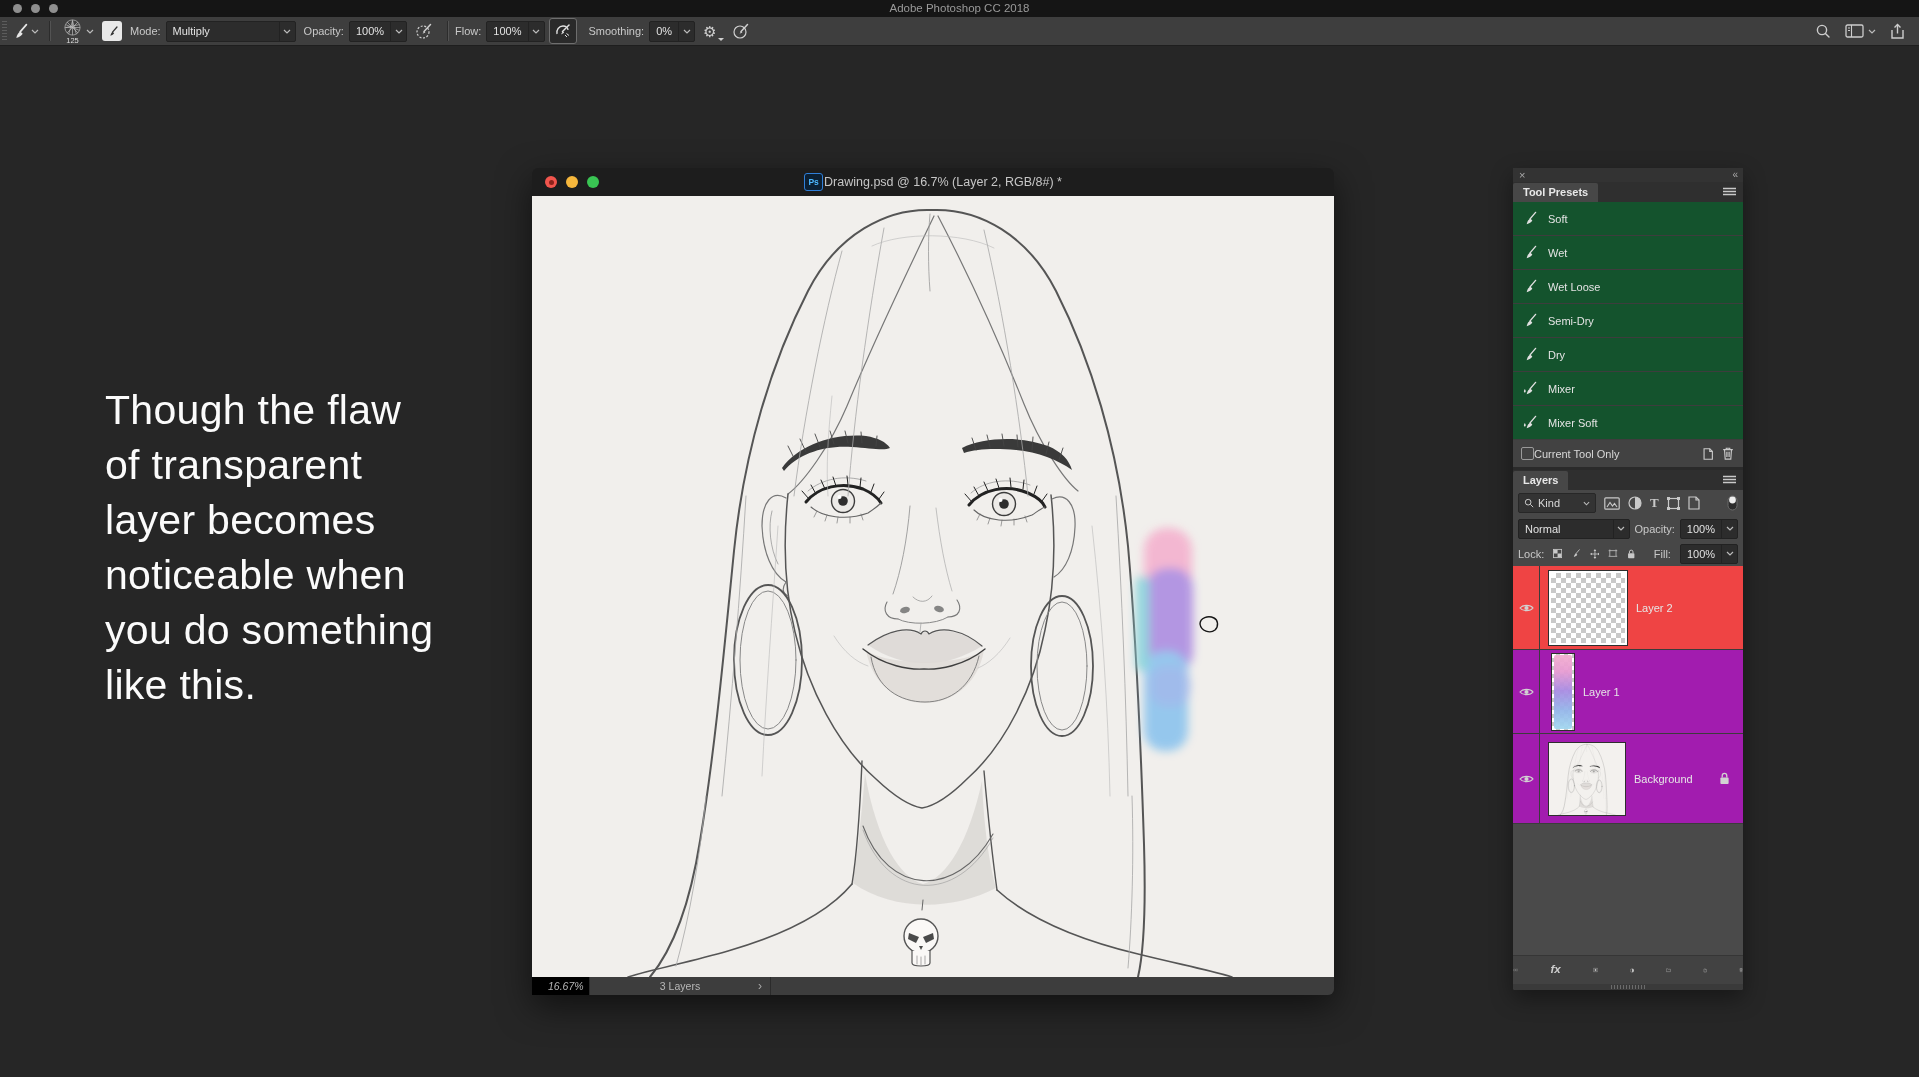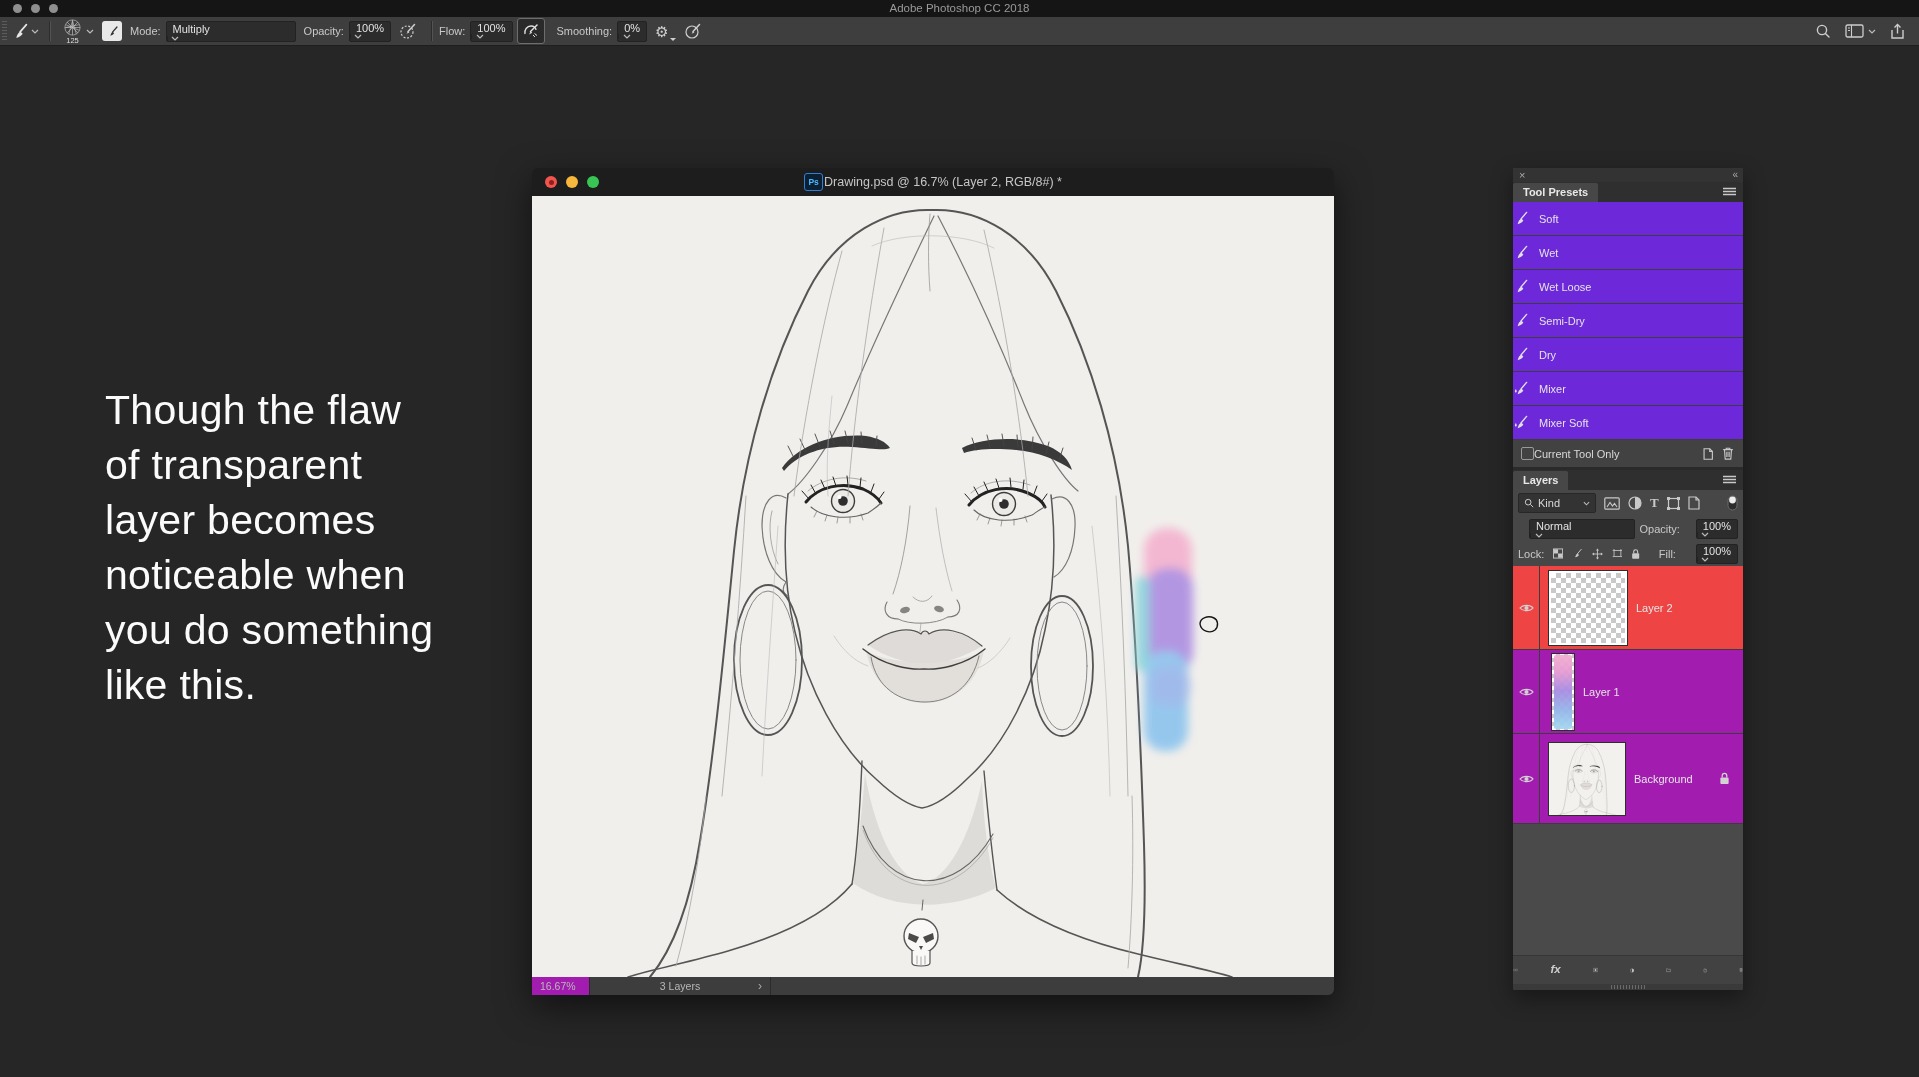--- a/index.html
+++ b/index.html
@@ -8,21 +8,21 @@
   .menubar{position:absolute;top:0;left:0;width:100%;height:17px;background:#151515;}
   .mac-dots{position:absolute;left:13px;top:4px;display:flex;gap:9px;}
   .mac-dots span{width:9px;height:9px;border-radius:50%;background:#8f8f8f;}
   .menubar-title{position:absolute;left:0;right:0;top:0;height:17px;line-height:17px;text-align:center;color:#9a9a9a;font-size:11.5px;}
   
   .optionsbar{position:absolute;top:17px;left:0;width:100%;height:28px;background:#3e3e3e;border-bottom:1px solid #1e1e1e;display:flex;align-items:center;color:#c9c9c9;font-size:11px;}
   .grip{width:5px;height:20px;margin-left:2px;background:repeating-linear-gradient(to bottom,#5c5c5c 0 1px,transparent 1px 3px);}
   .ob-sep{width:1px;height:20px;background:#2c2c2c;border-right:1px solid #535353;margin:0 6px;}
   .ob-btn{display:flex;align-items:center;gap:3px;padding:0 4px;height:24px;}
   .ob-label{margin:0 5px 0 8px;color:#c9c9c9;white-space:nowrap;}
-  .combo{display:flex;align-items:stretch;height:19px;background:#2c2c2c;border:1px solid #222;border-radius:2px;flex-direction:column;}
+  .combo{display:flex;align-items:stretch;height:19px;background:#2c2c2c;border:1px solid #222;border-radius:2px;}
   .combo .val{display:flex;align-items:center;padding:0 6px;color:#e2e2e2;}
   .combo .chevbtn{width:15px;display:flex;align-items:center;justify-content:center;border-left:1px solid #222;}
   .mode-select{width:128px;justify-content:space-between;}
   .mode-select .val{flex:1;}
   .toggle-panel-btn{width:20px;height:20px;background:#e9e9e9;border-radius:3px;display:flex;align-items:center;justify-content:center;margin-left:8px;}
   .airbrush-btn{width:26px;height:24px;display:flex;align-items:center;justify-content:center;border-radius:3px;margin:0 4px;}
   .airbrush-btn.active{background:#2a2a2a;border:1px solid #6e6e6e;}
   .gear-glyph{font-size:15px;color:#cfcfcf;line-height:1;}
   .tiny-tri{width:0;height:0;border-left:3px solid transparent;border-right:3px solid transparent;border-top:3px solid #cfcfcf;margin-left:1px;align-self:flex-end;margin-bottom:4px;}
   .brush-preset{display:flex;flex-direction:column;align-items:center;margin-left:6px;line-height:1;}
@@ -37,46 +37,46 @@
   .doc-traffic .tl{width:12px;height:12px;border-radius:50%;}
   .tl.red{background:#f1554d;display:flex;align-items:center;justify-content:center;}
   .tl.red::after{content:"";width:5px;height:5px;border-radius:50%;background:#8c221b;}
   .tl.yellow{background:#f6b73c;}
   .tl.green{background:#39c553;}
   .doc-title{position:absolute;left:0;right:0;top:0;height:28px;display:flex;align-items:center;justify-content:center;gap:1px;color:#c6c6c6;font-size:12.5px;}
   .ps-badge{width:17px;height:16px;border:1.5px solid #2f7fd9;border-radius:3px;background:#0c2033;color:#4db8ff;font-size:8.5px;font-weight:bold;display:flex;align-items:center;justify-content:center;}
   .canvas{position:absolute;top:28px;left:0;width:802px;height:781px;background:#f1efec;overflow:hidden;}
   .canvas svg{position:absolute;top:0;left:0;}
   .doc-statusbar{position:absolute;bottom:0;left:0;width:100%;height:18px;background:#3d3d3d;border-radius:0 0 6px 6px;display:flex;align-items:center;font-size:10.5px;color:#b8b8b8;}
-  .zoom-box{width:58px;height:100%;background:#a21caf;display:flex;align-items:center;padding-left:8px;box-sizing:border-box;border-right:1px solid #2b2b2b;}
+  .zoom-box{width:58px;height:100%;background:#000000;display:flex;align-items:center;padding-left:16px;box-sizing:border-box;border-right:1px solid #2b2b2b;font-style:italic;}
   .status-mid{width:180px;height:100%;display:flex;align-items:center;justify-content:center;position:relative;border-right:1px solid #2b2b2b;}
   .status-chev{position:absolute;right:8px;color:#a8a8a8;font-size:12px;line-height:1;}
   
   .panels{position:absolute;left:1513px;top:168px;width:230px;height:822px;background:#474747;border-radius:2px;display:flex;flex-direction:column;color:#d8d8d8;font-size:11px;box-shadow:0 8px 22px rgba(0,0,0,.4);}
   .pg-header{height:14px;background:#333;display:flex;align-items:center;justify-content:space-between;padding:0 6px;flex:none;}
   .pg-close{color:#aaa;font-size:11px;line-height:1;}
   .pg-collapse{color:#aaa;font-size:10px;letter-spacing:-1px;line-height:1;}
   .tabrow{height:20px;background:#2f2f2f;display:flex;align-items:flex-end;position:relative;flex:none;}
   .tab{background:#474747;color:#e8e8e8;font-weight:bold;font-size:11px;padding:3px 10px 4px;border-radius:2px 2px 0 0;}
   .panel-menu{position:absolute;right:7px;top:5px;}
   .tp-list{flex:none;}
-  .tp-row{height:34px;box-sizing:border-box;border-bottom:1px solid #3d3d3d;display:flex;align-items:center;gap:11px;background:#6d28d9;}
+  .tp-row{height:34px;box-sizing:border-box;border-bottom:1px solid #3d3d3d;display:flex;align-items:center;padding-left:9px;gap:11px;background:#14532d;}
   .tp-row .lbl{color:#e4e4e4;}
   .tp-footer{height:27px;flex:none;background:#424242;display:flex;align-items:center;padding:0 8px;}
   .checkbox{width:11px;height:11px;border:1px solid #9a9a9a;border-radius:2px;background:transparent;}
   .tp-footer .lbl{color:#d8d8d8;}
   .tp-footer .spacer{flex:1;}
   .seam{height:3px;background:#2a2a2a;flex:none;}
   .ly-filter{height:26px;flex:none;display:flex;align-items:center;padding:0 5px;gap:8px;background:#474747;}
   .kind-box{display:flex;align-items:center;gap:4px;background:#333;border:1px solid #272727;border-radius:2px;height:18px;padding:0 5px;width:66px;}
   .ly-blend{height:25px;flex:none;display:flex;align-items:center;padding:0 5px;gap:5px;}
   .blend-select{width:122px;height:18px;}
   .blend-select .val{flex:1;}
   .mini-label{color:#c9c9c9;white-space:nowrap;}
-  .mini-combo{height:18px;margin-left:11px;}
+  .mini-combo{height:18px;}
   .ly-lock{height:25px;flex:none;display:flex;align-items:center;padding:0 5px;gap:9px;}
   .ly-lock .gap{flex:1;}
   .ly-list{flex:none;}
   .layer-row{height:84px;box-sizing:border-box;border-bottom:1px solid #3c3c3c;display:flex;align-items:center;background:#a21caf;}
   .layer-row.selected{background:#ef4444;}
   .layer-row.tall{height:90px;}
   .eye-cell{width:26px;align-self:stretch;border-right:1px solid #3c3c3c;display:flex;align-items:center;justify-content:center;flex:none;}
   .checker{background-color:#fff;background-image:linear-gradient(45deg,#c9c9c9 25%,transparent 25%,transparent 75%,#c9c9c9 75%),linear-gradient(45deg,#c9c9c9 25%,transparent 25%,transparent 75%,#c9c9c9 75%);background-size:10px 10px;background-position:0 0,5px 5px;}
   .thumb-empty{width:74px;height:70px;margin:0 9px;border:2px solid #fff;outline:1px solid #2e2e2e;flex:none;}
   .thumb-paint{width:22px;height:76px;margin:0 9px 0 12px;position:relative;flex:none;background-size:8px 8px;background-position:0 0,4px 4px;outline:1px solid #2e2e2e;}

